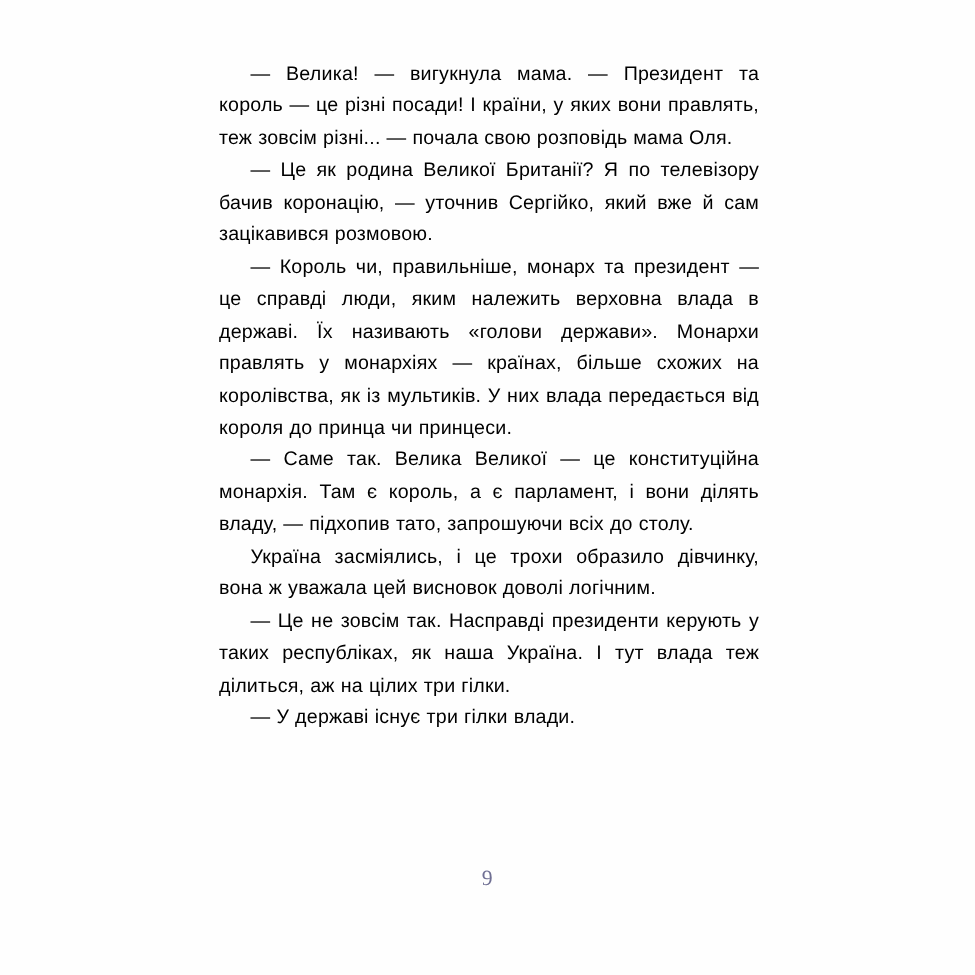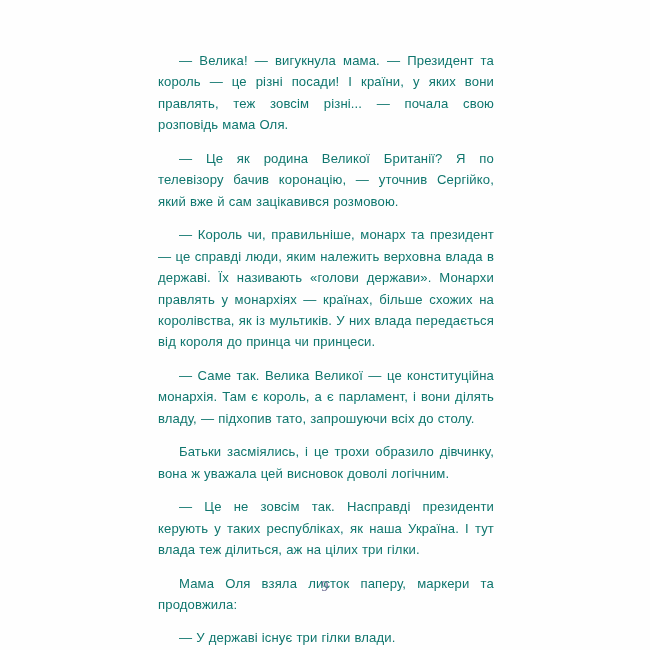--- a/index.html
+++ b/index.html
@@ -24,26 +24,26 @@
   }
 
   #text-column {
     position: absolute;
     left: 146px;
     top: 38px;
     width: 360px;
   }
 
   .para {
-    margin: 12px;
+    margin: 0;
     text-align: justify;
     text-justify: inter-word;
     font-size: 13.1px;
     line-height: 21.45px;
-    color: #0f766e;
+    color: #000000;
     letter-spacing: 0.01em;
     word-spacing: 0.02em;
     hyphens: manual;
     -webkit-hyphens: manual;
   }
 
   .para.indent {
     text-indent: 21px;
   }
 
@@ -69,26 +69,25 @@
     <p class="para indent">— Велика! — вигукнула мама. — Президент та король — це різні посади! І країни, у яких вони правлять, теж зовсім різні... — почала свою розповідь мама Оля.</p>
 
 
     <p class="para indent">— Це як родина Великої Британії? Я по телевізору бачив коронацію, — уточнив Сергійко, який вже й сам зацікавився розмовою.</p>
 
     <p class="para indent">— Король чи, правильніше, монарх та президент — це справді люди, яким належить верховна влада в державі. Їх називають «голови держави». Монархи правлять у монархіях — країнах, більше схожих на королівства, як із мультиків. У них влада передається від короля до принца чи принцеси.</p>
 
     <p class="para indent">— Саме так. Велика Великої — це конституційна монархія. Там є король, а є парламент, і вони ділять владу, — підхопив тато, запрошуючи всіх до столу.</p>
 
 
-    <p class="para indent">Батьки засміялись, і це трохи образило дівчинку, вона ж уважала цей висновок доволі логічним.</p>
+    <p class="para indent">Україна засміялись, і це трохи образило дівчинку, вона ж уважала цей висновок доволі логічним.</p>
 
     <p class="para indent">— Це не зовсім так. Насправді президенти керують у таких республіках, як наша Україна. І тут влада теж ділиться, аж на цілих три гілки.</p>
 
 
-    <p class="para indent">Мама Оля взяла листок паперу, маркери та продовжила:</p>
 
     <p class="para indent">— У державі існує три гілки влади.</p>
 
   </div>
 
   <div id="page-number">9</div>
 
 </div>
 
 </body></html>

